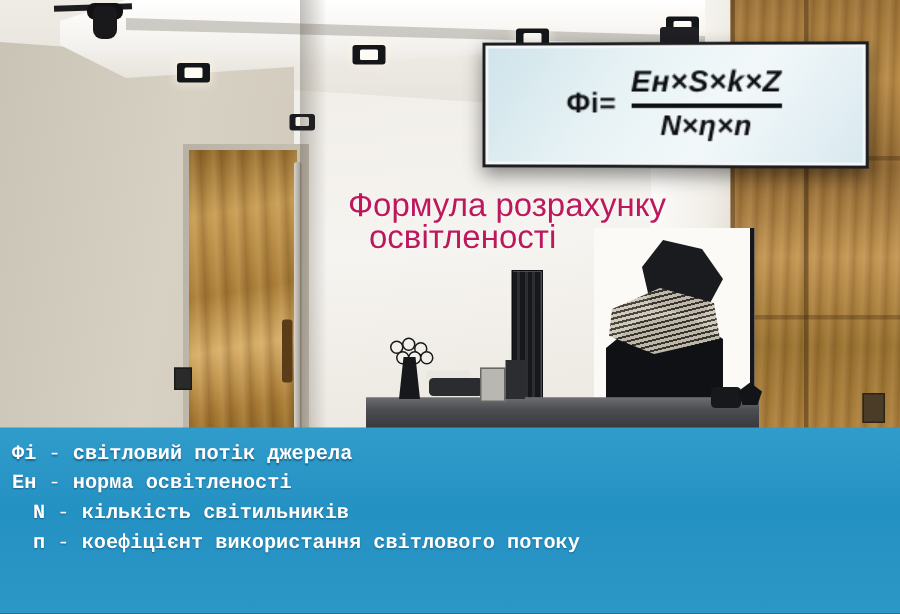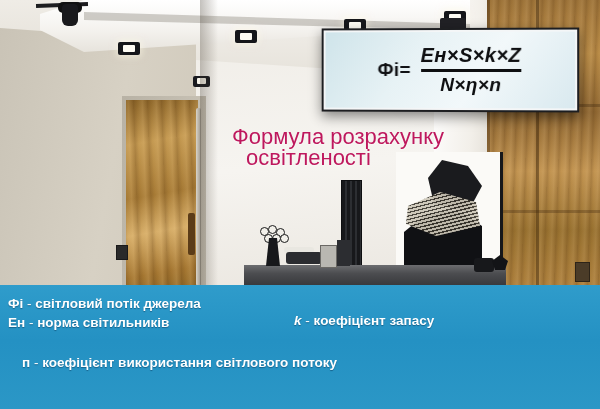--- a/index.html
+++ b/index.html
@@ -150,20 +150,21 @@
     position:absolute;left:232px;top:126px;width:300px;
     font-size:22px;line-height:21px;color:#be185d;font-weight:400;
     text-shadow:0 1px 2px rgba(255,255,255,.55);
   }
   .title .l2{display:block;margin-left:14px;}
 
   
   .banner{
     position:absolute;left:0;top:285px;width:600px;height:124px;
     background:linear-gradient(180deg,#2f9ccb 0%,#2491c3 45%,#2b97c6 100%);
+    font-family:Liberation Mono, monospace;
   }
   .legend{position:absolute;left:0;top:0;width:600px;height:124px;}
   .lg{position:absolute;color:#ffffff;font-size:13.5px;white-space:nowrap;
       text-shadow:0 1px 1px rgba(0,40,70,.45);}
   .lg .sym{font-weight:700;}
   .lg .ital{font-style:italic;font-weight:700;}
   .lg .dsc{font-weight:600;}
 
   .r1{left:8px;top:11px;}
   .r2{left:8px;top:30px;}
@@ -273,35 +274,35 @@
 
       <div class="lg r1">
         <span class="sym">Фі</span>
         <span>-</span>
         <span class="dsc">світловий потік джерела</span>
       </div>
 
       <div class="lg r2">
         <span class="sym">Ен</span>
         <span>-</span>
-        <span class="dsc">норма світильників</span>
-      </div>
-
+        <span class="dsc">норма освітленості</span>
+      </div>
+
+      <div class="lg r3">
+        <span class="sym">N</span>
+        <span>-</span>
+        <span class="dsc">кількість світильників</span>
+      </div>
 
       <div class="lg r4">
         <span class="sym">п</span>
         <span>-</span>
         <span class="dsc">коефіцієнт використання світлового потоку</span>
       </div>
 
 
 
-      <div class="lg c2">
-        <span class="ital">k</span>
-        <span>-</span>
-        <span class="dsc">коефіцієнт запасу</span>
-      </div>
 
     </div>
 
   </div>
 
 </div>
 
 </body></html>

